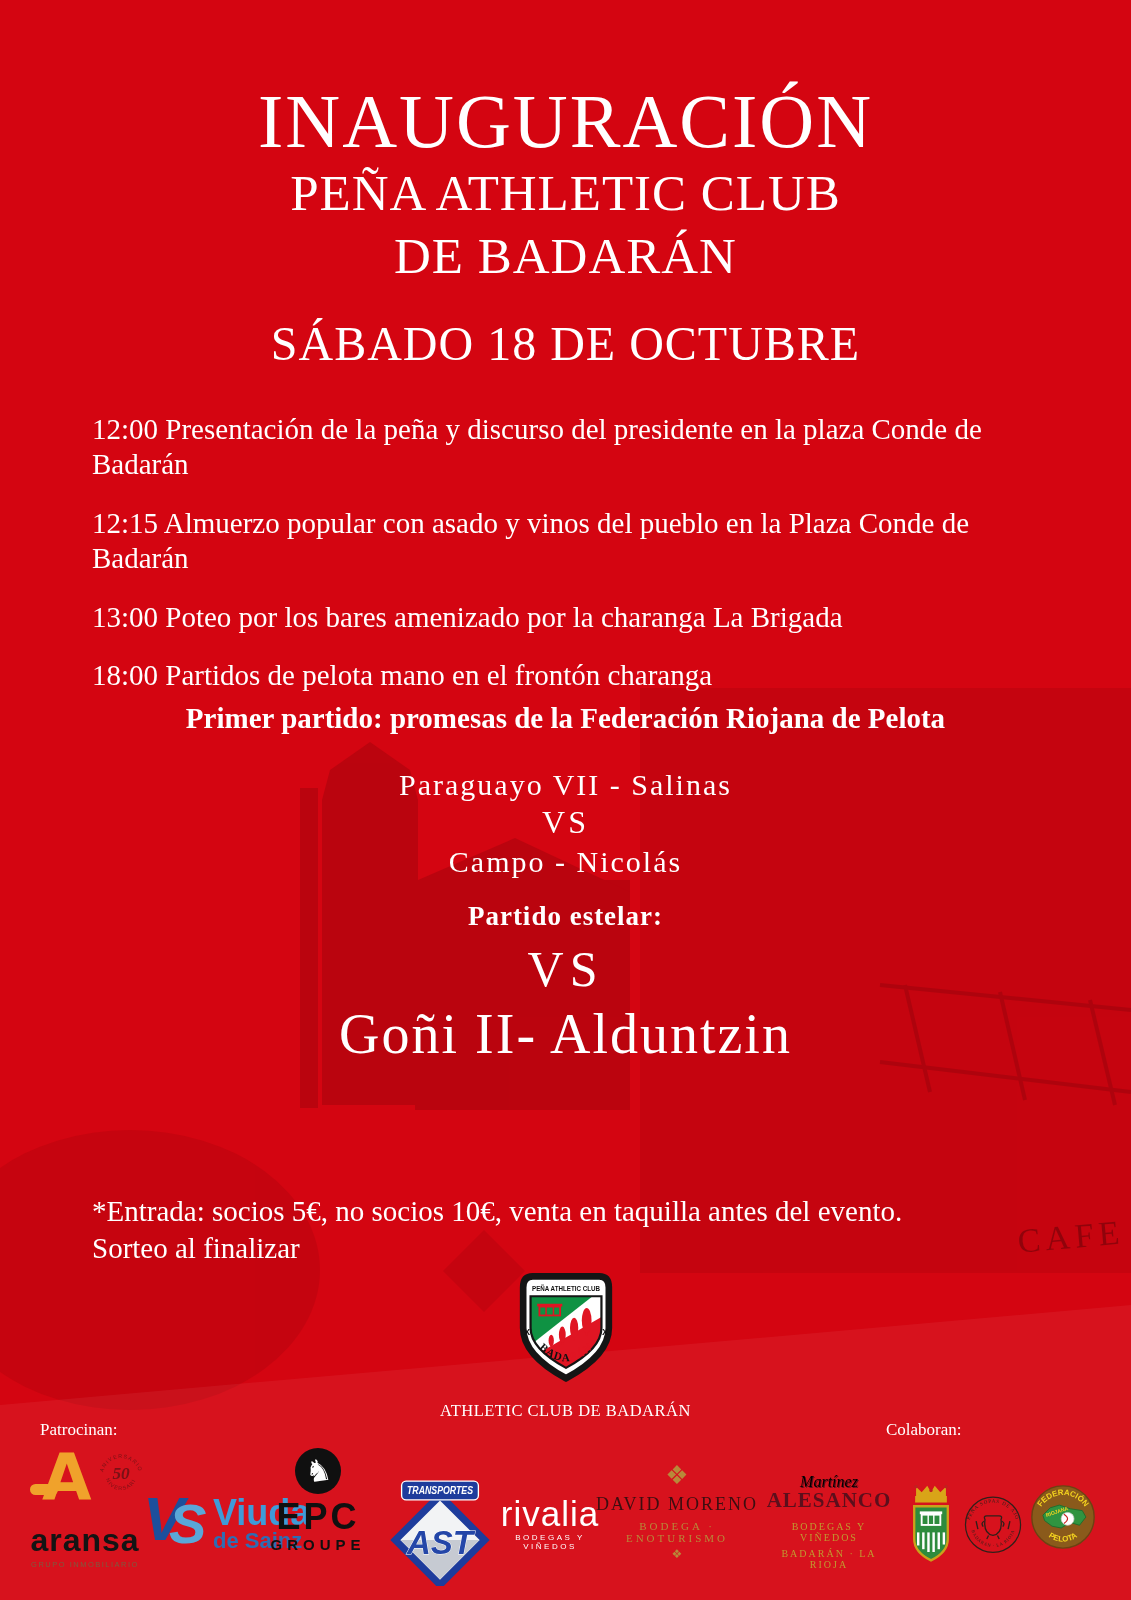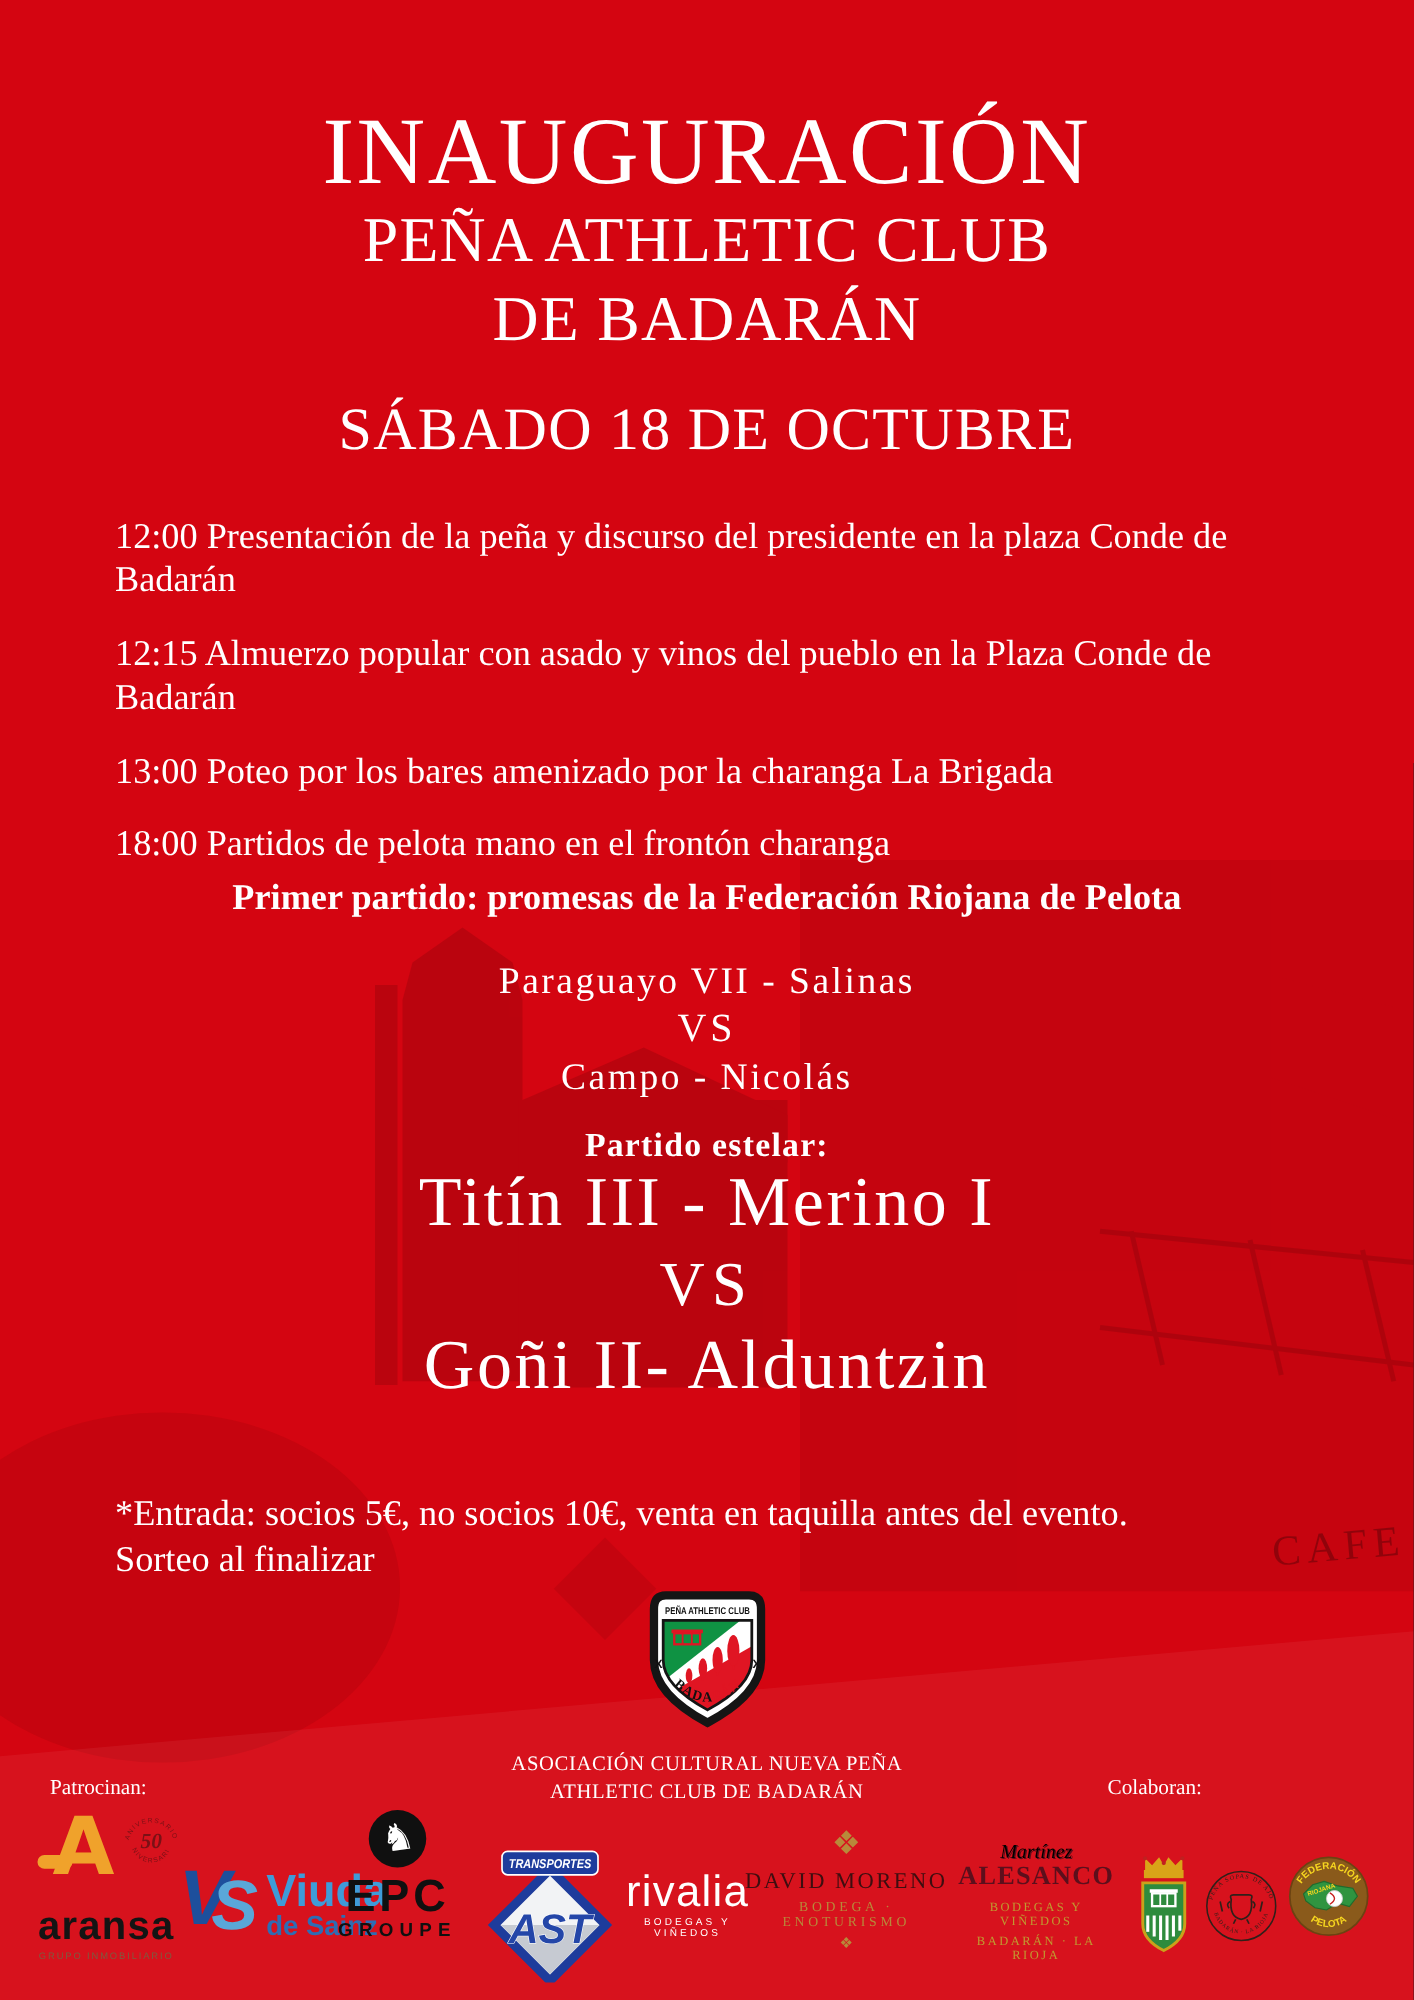--- a/index.html
+++ b/index.html
@@ -125,21 +125,20 @@
   </div>
 
   <p class="abs ctr primer">Primer partido: promesas de la Federación Riojana de Pelota</p>
   <div class="abs ctr match1">
     <p>Paraguayo VII - Salinas</p>
     <p class="vs1">VS</p>
     <p>Campo - Nicolás</p>
   </div>
   <p class="abs ctr estelar">Partido estelar:</p>
   <div class="abs ctr match2">
-    <p class="big">Titín III - Merino I</p>
     <p class="vs2">VS</p>
     <p class="big">Goñi II- Alduntzin</p>
   </div>
 
   <div class="abs entrada">
     <p>*Entrada: socios 5€, no socios 10€, venta en taquilla antes del evento.</p>
     <p>Sorteo al finalizar</p>
   </div>
 
   <p class="abs ctr organiza">Organiza:</p>
@@ -174,21 +173,20 @@
     <path d="M17,32 L113,32 L113,75 Q113,103 65,129 Q17,103 17,75 Z" fill="none" stroke="#151515" stroke-width="3"></path>
     <text x="12" y="84" text-anchor="middle" font-family="Liberation Sans, sans-serif" font-weight="bold" font-size="13" fill="#111">X</text>
     <text x="118" y="84" text-anchor="middle" font-family="Liberation Sans, sans-serif" font-weight="bold" font-size="13" fill="#111">X</text>
     <path id="crestArc" d="M24,98 Q65,142 106,98" fill="none"></path>
     <text font-size="15" font-weight="bold" letter-spacing="1.5" font-family="Liberation Serif, serif">
       <textPath href="#crestArc" startOffset="50%" text-anchor="middle"><tspan fill="#101010">BADA</tspan><tspan fill="#e01523" font-style="italic">RÁN</tspan></textPath>
     </text>
   </svg>
 
   <div class="abs ctr asociacion">
-    <p>ASOCIACIÓN CULTURAL NUEVA PEÑA</p>
     <p>ATHLETIC CLUB DE BADARÁN</p>
   </div>
 
   <p class="abs patrocinan">Patrocinan:</p>
   <p class="abs colaboran">Colaboran:</p>
 
   <div class="abs logo logo-aransa">
     <div class="aransa-top">
       <span class="aransa-arm"></span>
       <span class="aransa-a">A</span>

